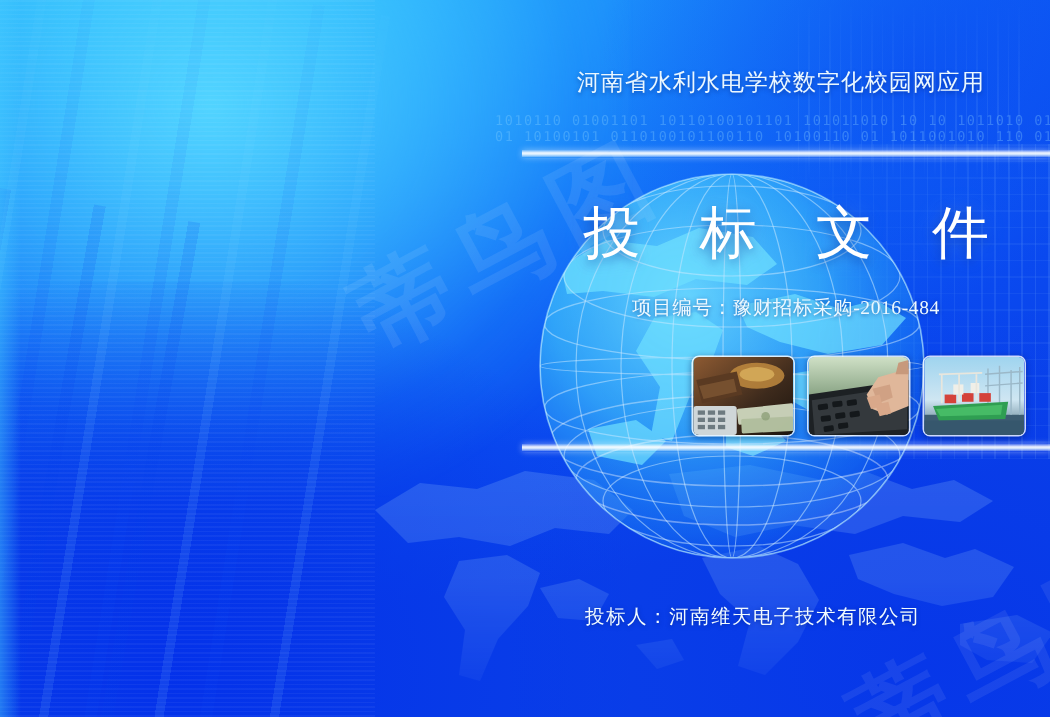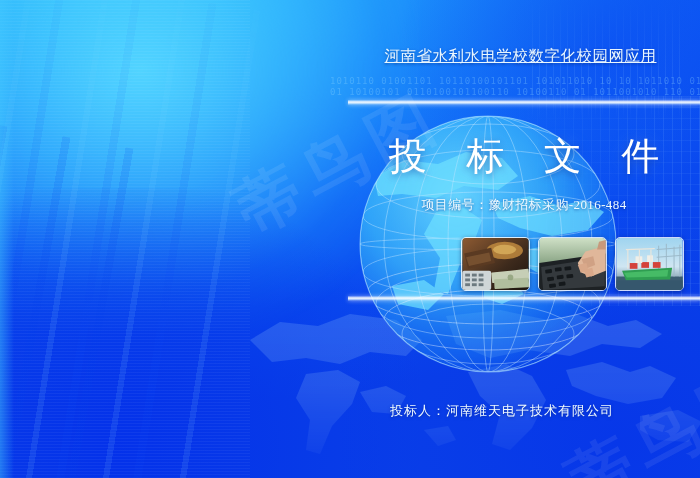--- a/index.html
+++ b/index.html
@@ -127,21 +127,20 @@
   }
   .rule.top{ top:0; }
   .rule.bottom{ top:196px; }
 
   
   .doc-title{
     position:absolute; left:348px; top:44px; width:345px;
     text-align:center; color:#eaf7ff;
     font-size:15.5px; line-height:23px; letter-spacing:.5px;
     text-shadow:0 1px 3px rgba(0,40,130,.55);
-    text-decoration:underline;
   }
   .doc-title .l2{ letter-spacing:1px; }
 
   .main-title{
     position:absolute; left:348px; top:133px; width:352px;
     text-align:center; color:#ffffff;
     font-size:38px; line-height:46px; letter-spacing:15px;
     text-indent:15px;
     text-shadow:0 2px 7px rgba(0,45,150,.60), 0 0 16px rgba(170,225,255,.30);
   }

